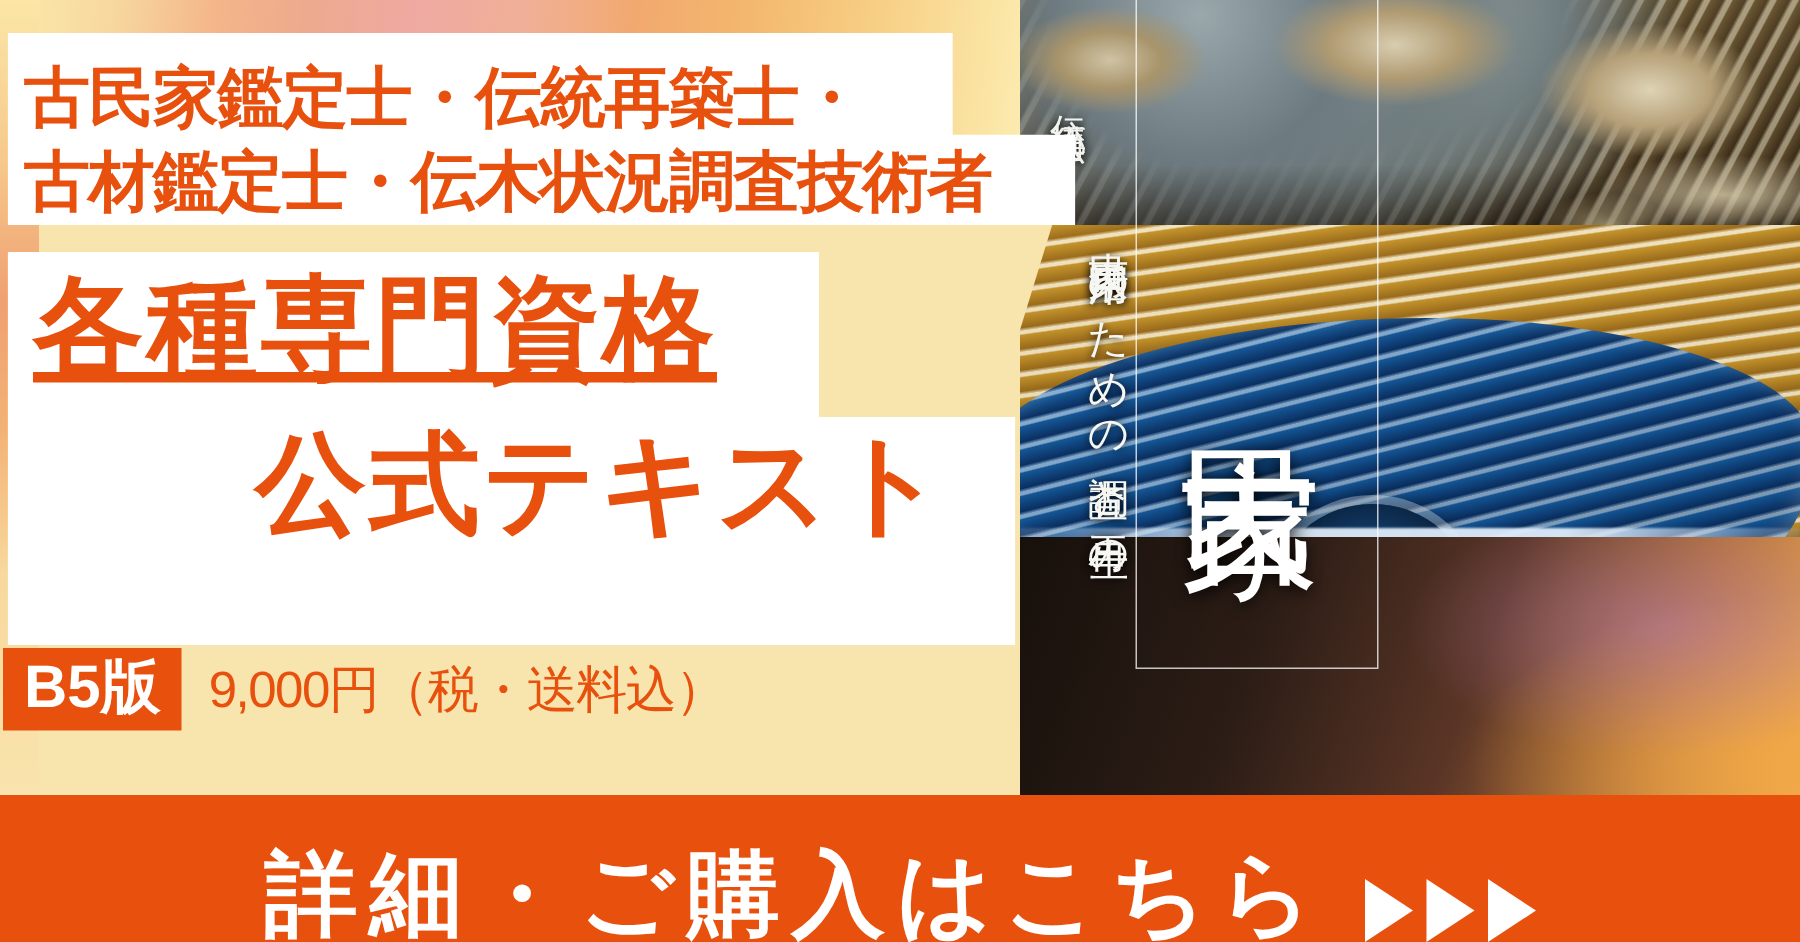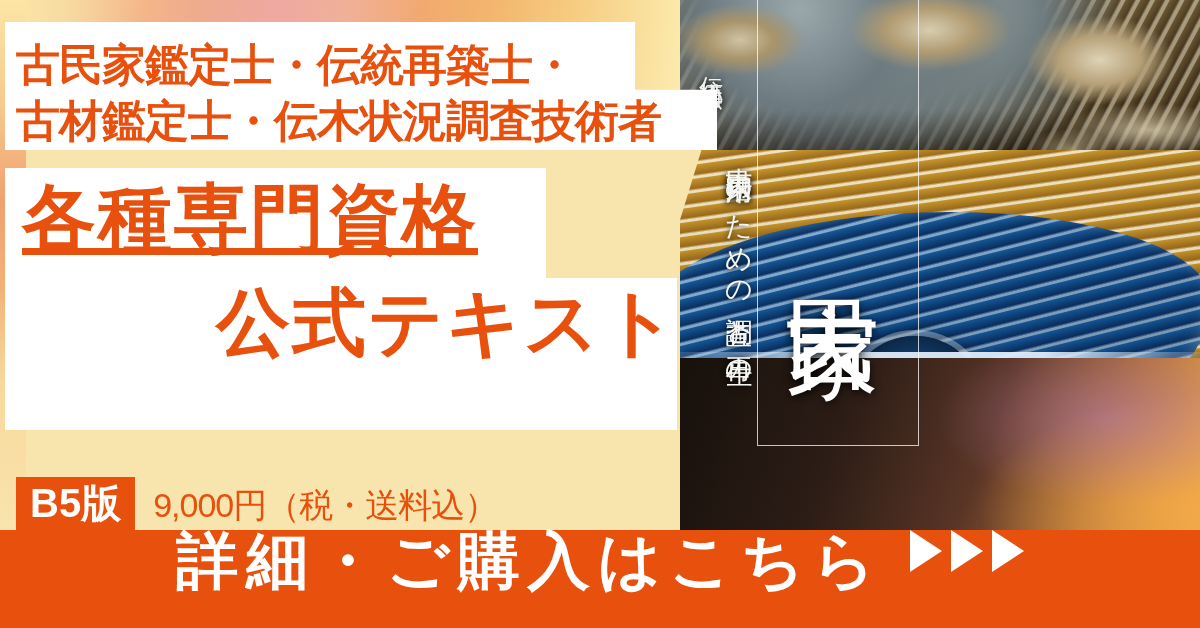--- a/index.html
+++ b/index.html
@@ -177,45 +177,45 @@
   }
 
   .headline-1 {
     position:absolute; left:22px; top:182px;
     font-size:74px; font-weight:700; line-height:1;
     color:#E8500E; letter-spacing:2px;text-decoration:underline;
   }
   .headline-2 {
     position:absolute; left:170px; top:286px;
     font-size:74px; font-weight:700; line-height:1;
-    color:#E8500E; letter-spacing:2px;margin-left:46px;
+    color:#E8500E; letter-spacing:2px;
   }
 
   
   .price-row {
-    position:absolute; left:16px; top:432px;
-    display:flex; align-items:center; gap:18px;margin-top:45px;
+    position:absolute; left:2px; top:432px;
+    display:flex; align-items:center; gap:18px;
   }
   .badge {
     background:#E8500E; color:#ffffff;
     font-size:40px; font-weight:700;
     padding:6px 14px 9px 14px;
     line-height:1; letter-spacing:0;
   }
   .price-text {
     color:#E8500E; font-size:34px; font-weight:400;
     letter-spacing:-1px; line-height:1;
   }
 
   
   .cta-bar {
     position:absolute; left:0; top:530px;
     width:1200px; height:98px;
     background:#E8500E;
-    display:flex; align-items:flex-start; justify-content:center; gap:26px;
+    display:flex; align-items:flex-end; justify-content:center; gap:26px;
   }
   .cta-text {
     color:#ffffff; font-size:62px; font-weight:700;
     letter-spacing:8px; line-height:1;
   }
   .cta-arrows { display:flex; gap:9px; align-items:center; }
   .arw {
     width:0; height:0;
     border-top:21px solid transparent;
     border-bottom:21px solid transparent;

